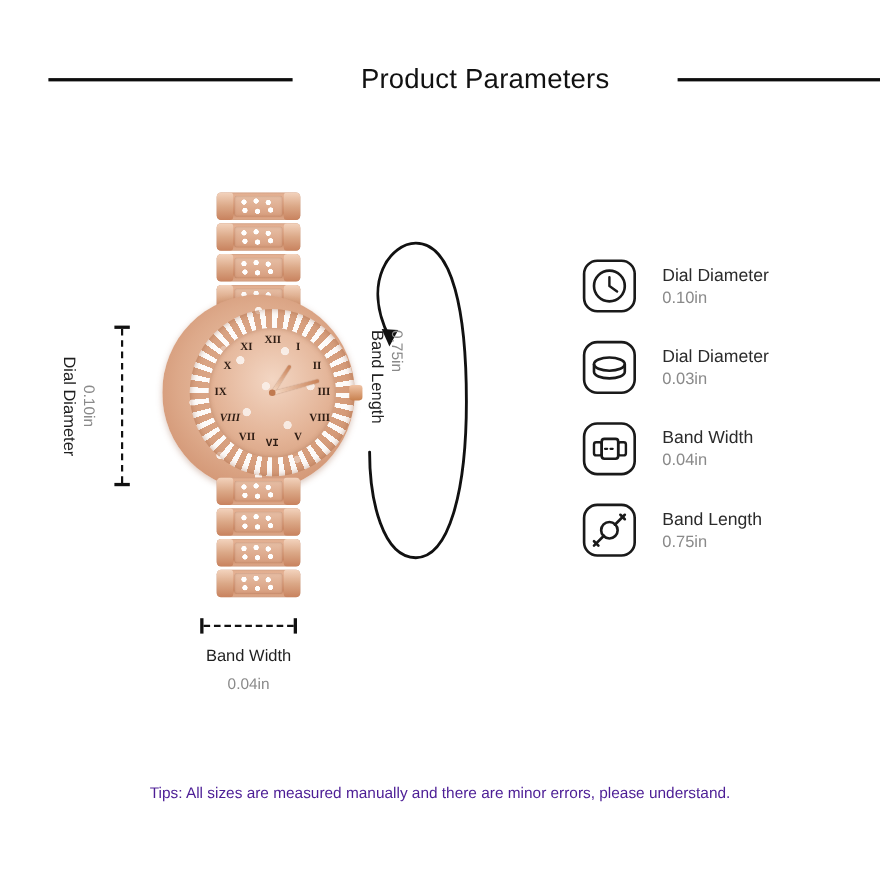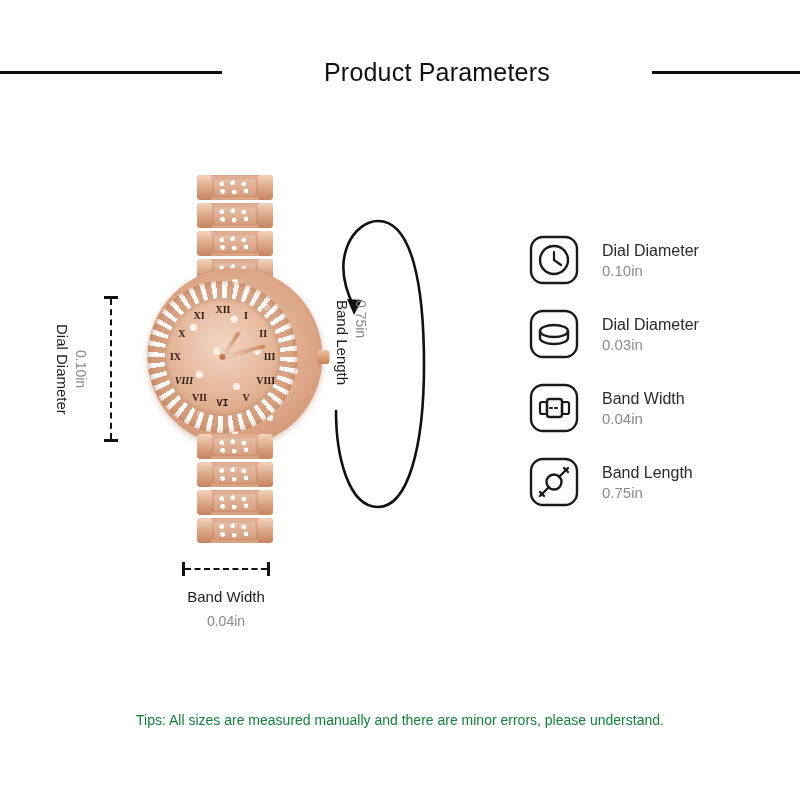--- a/index.html
+++ b/index.html
@@ -18,22 +18,21 @@
 
   
   .header {
     position: absolute;
     top: 52px;
     left: 0;
     width: 800px;
     height: 40px;
     display: flex;
     align-items: center;
-    justify-content: flex-start;
-    gap: 40px;
+    justify-content: flex-end;
   }
   .rule {
     height: 3px;
     background: #0d0d0d;
     flex: 0 0 auto;
   }
   .rule-left  { width: 222px; margin-right: 62px; }
   .rule-right { width: 184px; margin-left: 62px; }
   .header-title {
     font-size: 25px;
@@ -111,21 +110,21 @@
       radial-gradient(circle at 16% 55%, rgba(255,255,255,.85) 0 3px, transparent 3.6px),
       radial-gradient(circle at 84% 58%, rgba(255,255,255,.85) 0 3px, transparent 3.6px),
       radial-gradient(circle at 30% 82%, rgba(255,255,255,.85) 0 3px, transparent 3.6px),
       radial-gradient(circle at 70% 84%, rgba(255,255,255,.85) 0 3px, transparent 3.6px),
       radial-gradient(circle at 50% 8%,  rgba(255,255,255,.85) 0 3px, transparent 3.6px),
       radial-gradient(circle at 50% 93%, rgba(255,255,255,.85) 0 3px, transparent 3.6px),
       radial-gradient(circle at 50% 45%, #f0cdb4 0%, #dda98a 55%, #c8835f 100%);
     box-shadow: 0 2px 6px rgba(150,90,60,.35);
     display: flex;
     align-items: center;
-    justify-content: flex-start;
+    justify-content: flex-end;
   }
   .bezel {
     width: 150px;
     height: 152px;
     border-radius: 50%;
     background:
       repeating-conic-gradient(from 0deg,
         rgba(255,255,255,.95) 0deg 4deg,
         rgba(210,150,115,.55) 4deg 9deg);
     display: flex;
@@ -334,21 +333,21 @@
   }
 
   
   .footer {
     position: absolute;
     left: 0;
     top: 712px;
     width: 800px;
     text-align: center;
     font-size: 14px;
-    color: #15803d;
+    color: #4c1d95;
   }
 </style>
 </head>
 <body>
 
 <div class="header">
   <div class="rule rule-left"></div>
   <div class="header-title">Product Parameters</div>
   <div class="rule rule-right"></div>
 </div>

